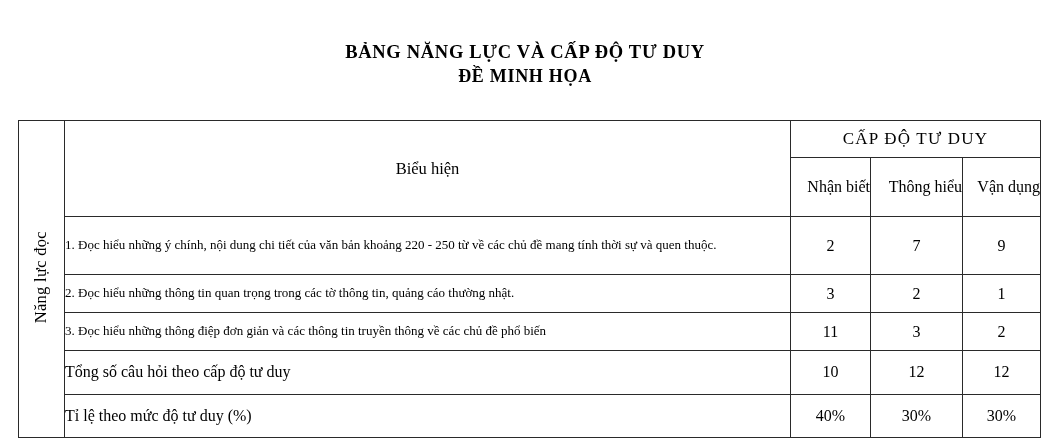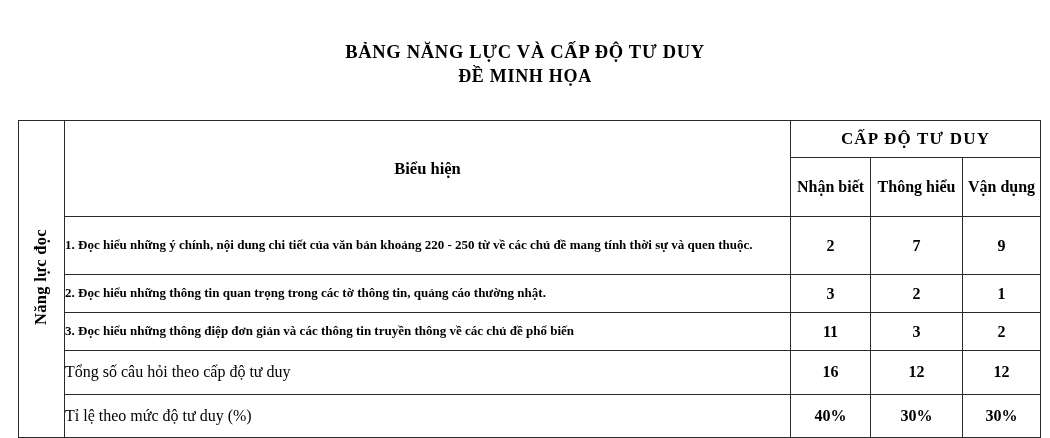--- a/index.html
+++ b/index.html
@@ -50,21 +50,21 @@
   table.matrix {
     border-collapse: collapse;
     table-layout: fixed;
     width: 1022px;
   }
   table.matrix td,
   table.matrix th {
     border: 1px solid #2a2a2a;
     padding: 0;
     vertical-align: middle;
-    font-weight: bold;
+    font-weight: normal;
   }
 
   
   col.c-rot   { width: 46px; }
   col.c-desc  { width: 726px; }
   col.c-n1    { width: 80px; }
   col.c-n2    { width: 92px; }
   col.c-n3    { width: 78px; }
 
   
@@ -84,21 +84,21 @@
 
   
   .hdr-group {
     text-align: center;
     font-weight: bold;
     font-size: 17px;
     letter-spacing: 1.2px;
     height: 36px;
   }
   .hdr-sub {
-    text-align: center;
+    text-align: right;
     font-weight: bold;
     font-size: 16px;
     line-height: 1.22;
     height: 58px;
     padding: 0 3px;
   }
   .hdr-desc {
     text-align: center;
     font-weight: bold;
     font-size: 16.5px;
@@ -195,21 +195,21 @@
 
         <tr class="r-std">
           <td class="desc single">3. Đọc hiểu những thông điệp đơn giản và các thông tin truyền thông về các chủ đề phổ biến</td>
           <td class="num">11</td>
           <td class="num">3</td>
           <td class="num">2</td>
         </tr>
 
         <tr class="r-sum">
           <td class="desc bold">Tổng số câu hỏi theo cấp độ tư duy</td>
-          <td class="num">16</td>
+          <td class="num">10</td>
           <td class="num">12</td>
           <td class="num">12</td>
         </tr>
 
         <tr class="r-sum">
           <td class="desc bold">Tỉ lệ theo mức độ tư duy (%)</td>
           <td class="num">40%</td>
           <td class="num">30%</td>
           <td class="num">30%</td>
         </tr>

